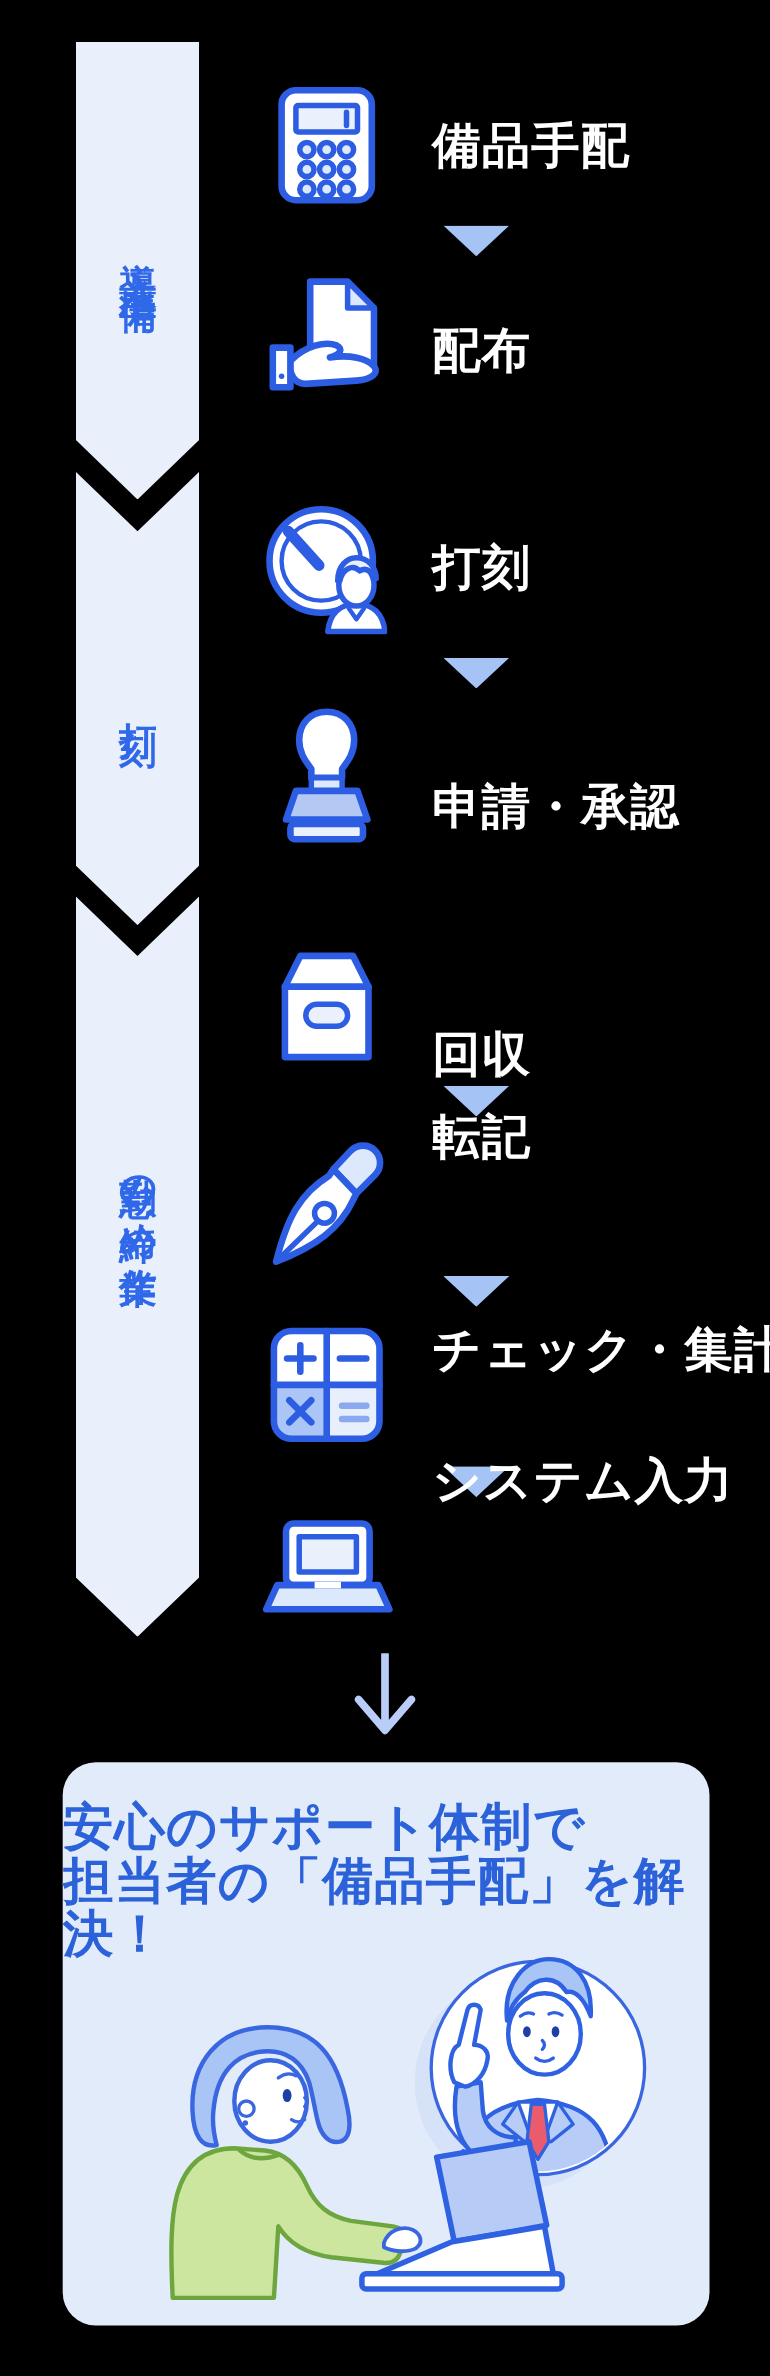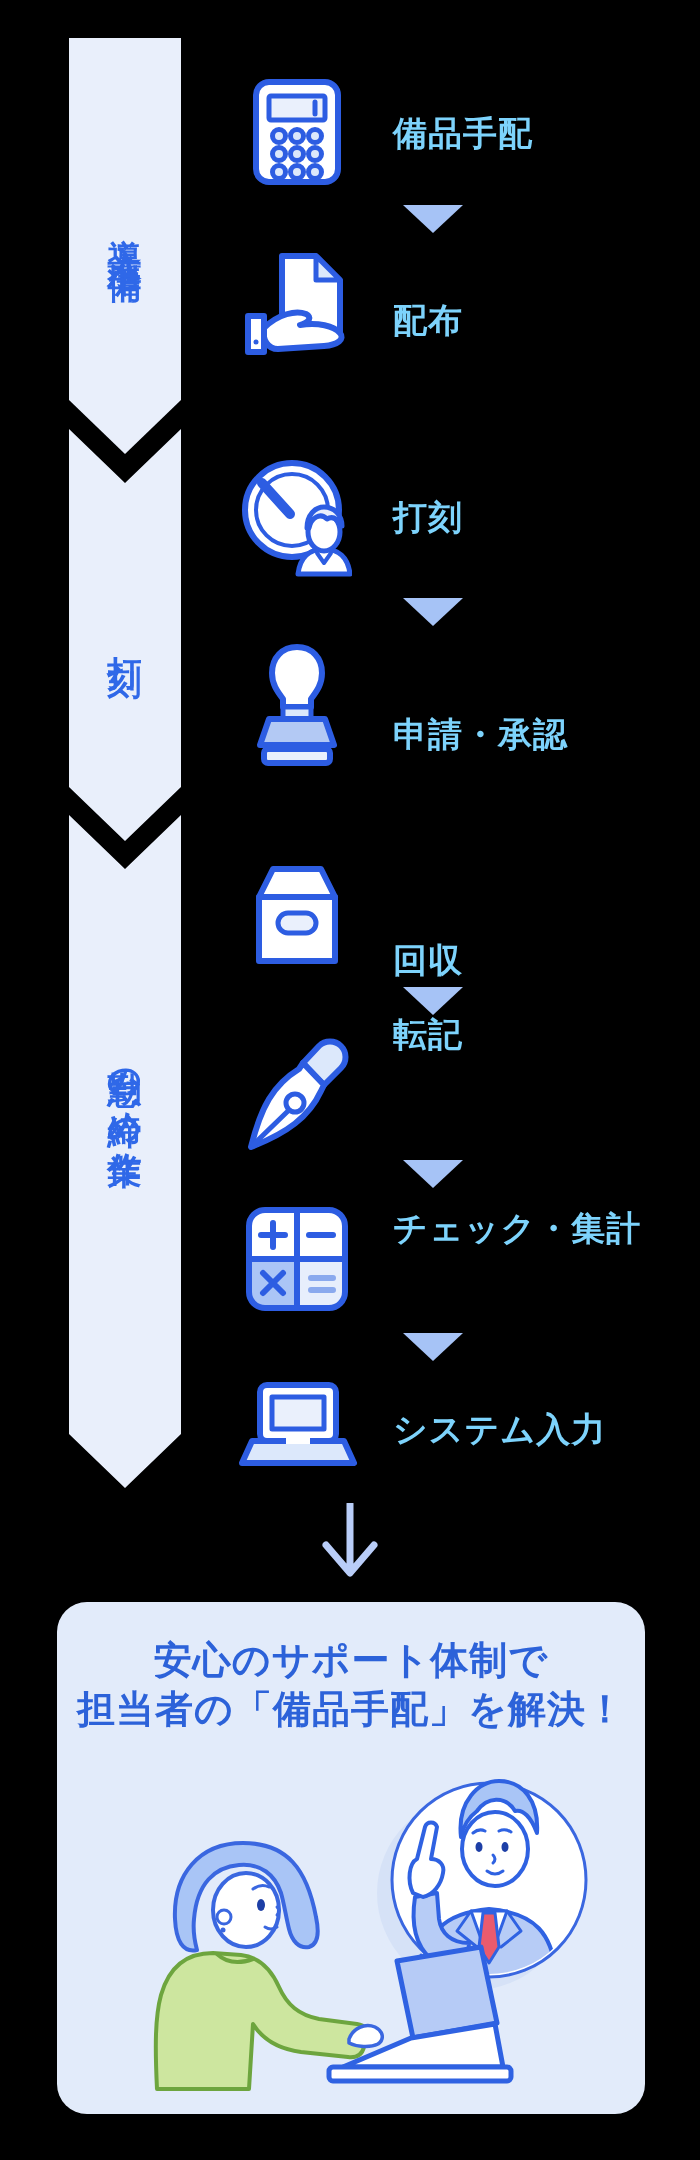--- a/index.html
+++ b/index.html
@@ -26,36 +26,36 @@
     writing-mode:vertical-rl; text-orientation:upright;
     font-weight:bold; font-size:34px; color:#2f68e8;
   }
   .seg1 .ribbon-label { letter-spacing:8px; padding-bottom:30px; }
   .seg2 .ribbon-label { letter-spacing:6px; }
   .seg3 .ribbon-label { letter-spacing:1px; padding-bottom:130px; }
   
   .icon { position:absolute; }
   .step-label {
     position:absolute; left:393px; height:40px; line-height:40px;
-    font-size:34px; font-weight:bold; color:#7dd3fc; letter-spacing:1px;
+    font-size:44px; font-weight:bold; color:#ffffff; letter-spacing:1px;
     white-space:nowrap;
   }
   .tri {
     position:absolute; left:403px; width:60px; height:28px;
     background:#a6c3f6;
     clip-path:polygon(0 0,100% 0,50% 100%);
   }
   
   .card {
     position:absolute; left:57px; top:1602px; width:588px; height:512px;
     background:#e2ebfa; border-radius:30px;
   }
   .card-heading {
     position:absolute; top:34px; left:0; width:100%;
-    text-align:center; font-size:38px; font-weight:bold;
+    font-size:46px; font-weight:bold;
     color:#2c62d9; line-height:49px; letter-spacing:1px;
   }
   .illust { position:absolute; left:34px; top:145px; }
   .long-arrow { position:absolute; left:322px; top:1503px; }
 </style>
 </head>
 <body>
 
 <div class="ribbon-seg seg1">
   <div class="ribbon-label">導入前準備</div>
@@ -162,21 +162,21 @@
 <div class="tri" style="top:1333px"></div>
 
 <svg class="icon" style="left:236px; top:1381px;" width="122" height="88" viewBox="0 0 122 88">
   <g stroke="#2d5de2" stroke-linejoin="round" stroke-linecap="round">
     <rect x="24" y="4" width="76" height="56" rx="7" fill="#ffffff" stroke-width="6"></rect>
     <rect x="36" y="16" width="52" height="32" fill="#eaf0fc" stroke-width="5"></rect>
     <path d="M16 60 H108 L118 82 H6 Z" fill="#dce8fb" stroke-width="6"></path>
     <rect x="50" y="57" width="24" height="6" fill="#ffffff" stroke="none"></rect>
   </g>
 </svg>
-<div class="step-label" style="top:1409px">システム入力</div>
+<div class="step-label" style="top:1327px">システム入力</div>
 
 <svg class="long-arrow" width="56" height="82" viewBox="0 0 56 82">
   <path d="M28 1 V66 M4 42 L28 70 L52 42" fill="none" stroke="#b9cdf8" stroke-width="7" stroke-linecap="round" stroke-linejoin="round"></path>
 </svg>
 
 <div class="card">
   <div class="card-heading">
     <div>安心のサポート体制で</div>
     <div>担当者の「備品手配」を解決！</div>
   </div>

